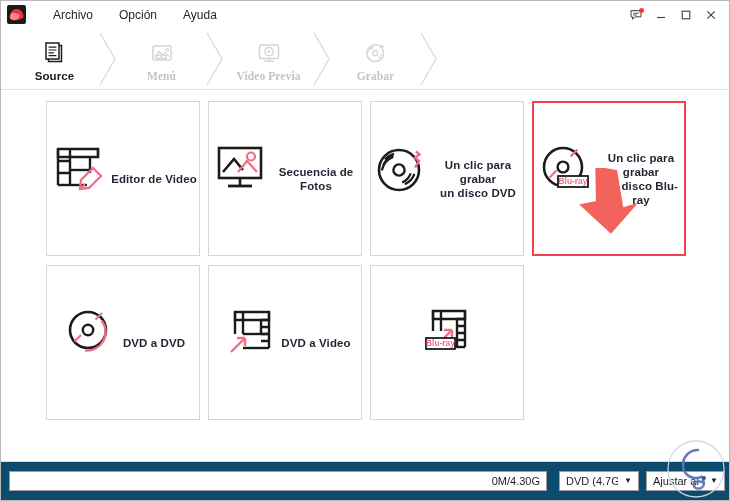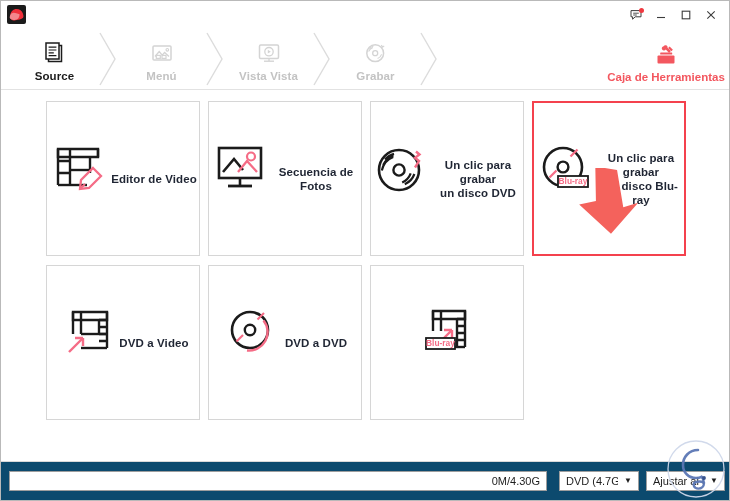--- a/index.html
+++ b/index.html
@@ -130,21 +130,21 @@
     justify-content: center;
     margin-bottom: 2px;
   }
   .step .lbl {
     font-size: 11.5px;
     font-weight: bold;
     letter-spacing: .1px;
     white-space: nowrap;
   }
   .step.active .lbl { color: #1c1c1c; }
-  .step.dim .lbl { color: #c3c3c3; }
+  .step.dim .lbl { color: #c3c3c3; font-family: Liberation Serif, serif; }
   .step.active .ico { color: #1c1c1c; }
   .step.dim .ico { color: #d4d4d4; }
   .chev {
     width: 30px;
     display: flex;
     align-items: center;
     justify-content: center;
     color: #dcdcdc;
   }
   .toolbox {
@@ -290,20 +290,25 @@
 </head>
 <body>
 
 <div id="app">
 
   <div class="titlebar">
     <div class="app-logo">
       <div class="sw1"></div>
         <div class="sw2"></div>
     </div>
+    <div class="menu">
+      <div class="menu-item">Archivo</div>
+      <div class="menu-item">Opción</div>
+      <div class="menu-item">Ayuda</div>
+    </div>
     <div class="win-controls">
       <div class="wc">
         <svg width="12" height="12" viewBox="0 0 12 12">
           <path d="M1 1.6h10v6.2H5.2L2.6 10.2V7.8H1z" fill="none" stroke="#3c3c3c" stroke-width="1"></path>
           <path d="M3.2 4.2h5.6M3.2 6h3.6" stroke="#3c3c3c" stroke-width="0.9"></path>
         </svg>
         <span class="dot"></span>
       </div>
       <div class="wc">
         <svg width="12" height="12" viewBox="0 0 12 12">
@@ -365,21 +370,21 @@
       <div class="step dim">
         <div class="ico">
           <svg width="28" height="28" viewBox="0 0 28 28">
             <rect x="4.5" y="6" width="19" height="13.5" rx="1.2" fill="none" stroke="currentColor" stroke-width="1.5"></rect>
             <circle cx="14" cy="12.7" r="4.2" fill="none" stroke="currentColor" stroke-width="1.3"></circle>
             <path d="M12.8 10.8l3 1.9-3 1.9z" fill="currentColor"></path>
             <path d="M9 22.2h10" stroke="currentColor" stroke-width="1.4"></path>
             <path d="M14 19.5v2.7" stroke="currentColor" stroke-width="1.4"></path>
           </svg>
         </div>
-        <div class="lbl">Vista Vista</div>
+        <div class="lbl">Video Previa</div>
       </div>
 
       <div class="chev">
         <svg width="22" height="56" viewBox="0 0 22 56">
             <path d="M3 2 L18 28 L3 54" fill="none" stroke="currentColor" stroke-width="1.4"></path>
           </svg>
       </div>
 
       <div class="step dim">
         <div class="ico">
@@ -395,31 +400,20 @@
         <div class="lbl">Grabar</div>
       </div>
 
       <div class="chev">
         <svg width="22" height="56" viewBox="0 0 22 56">
             <path d="M3 2 L18 28 L3 54" fill="none" stroke="currentColor" stroke-width="1.4"></path>
           </svg>
       </div>
     </div>
 
-    <div class="toolbox">
-      <div class="ico">
-        <svg width="28" height="26" viewBox="0 0 28 26">
-          <rect x="5.5" y="14.5" width="17" height="8" rx="1" fill="#f3575f"></rect>
-          <path d="M11.6 5.2a2.2 2.2 0 1 0 2.2 3.4l3.3 3.3 1.8-1.8-3.3-3.3A2.2 2.2 0 0 0 11.6 5.2z" fill="#f3575f"></path>
-          <path d="M17.6 5.4l3.3 3.3-1.5 1.5-3.3-3.3z" fill="#f3575f"></path>
-          <rect x="8.2" y="11.4" width="12" height="2.1" rx=".6" fill="#f3575f"></rect>
-        </svg>
-      </div>
-      <div class="lbl">Caja de Herramientas</div>
-    </div>
   </div>
 
   <div class="content">
     <div class="grid">
 
       <div class="card">
         <div class="cardicon">
           <svg width="62" height="58" viewBox="0 0 62 58">
             <path d="M9 8h40v8H9z" fill="none" stroke="#1b1b1b" stroke-width="2.4"></path>
             <path d="M9 8v36" stroke="#1b1b1b" stroke-width="2.4"></path>
@@ -478,46 +472,46 @@
             <text x="39" y="43.4" font-family="Liberation Sans, sans-serif" font-size="8.4" font-weight="bold" fill="#f56c86" text-anchor="middle">Blu-ray</text>
           </svg>
         </div>
         <div class="cardlabel">Un clic para grabar
 un disco Blu-ray</div>
       </div>
 
       <div class="card">
         <div class="cardicon">
           <svg width="62" height="58" viewBox="0 0 62 58">
+            <circle cx="27" cy="25" r="18" fill="none" stroke="#1b1b1b" stroke-width="2.6"></circle>
+            <circle cx="27" cy="25" r="5.2" fill="none" stroke="#1b1b1b" stroke-width="2.4"></circle>
+            <path d="M34.5 14.5l6.5-6.5" stroke="#f56c86" stroke-width="2.2"></path>
+            <path d="M13.5 36.5l6.5-6.5" stroke="#f56c86" stroke-width="2.2"></path>
+            <path d="M40.5 15.5a18.5 18.5 0 0 1 -16.5 30" fill="none" stroke="#f56c86" stroke-width="2.4"></path>
+          </svg>
+        </div>
+        <div class="cardlabel">DVD a DVD</div>
+      </div>
+
+      <div class="card">
+        <div class="cardicon">
+          <svg width="62" height="58" viewBox="0 0 62 58">
             <path d="M16 7h34v8H16z" fill="none" stroke="#1b1b1b" stroke-width="2.4"></path>
             <path d="M16 7v22" stroke="#1b1b1b" stroke-width="2.4"></path>
             <path d="M24 7v22" stroke="#1b1b1b" stroke-width="2.4"></path>
             <path d="M24 29h26" stroke="#1b1b1b" stroke-width="2.4"></path>
             <path d="M50 7v36" stroke="#1b1b1b" stroke-width="2.4"></path>
             <path d="M24 43h26" stroke="#1b1b1b" stroke-width="2.4"></path>
             <path d="M42 15v14" stroke="#1b1b1b" stroke-width="2.4"></path>
             <path d="M42 15h8M42 22h8M42 29h8M42 36h8" stroke="#1b1b1b" stroke-width="2.4"></path>
             <path d="M12 47l14-14" stroke="#f56c86" stroke-width="2.4"></path>
             <path d="M26 33h-8M26 33v8" fill="none" stroke="#f56c86" stroke-width="2.4"></path>
           </svg>
         </div>
         <div class="cardlabel">DVD a Video</div>
-      </div>
-
-      <div class="card">
-        <div class="cardicon">
-          <svg width="62" height="58" viewBox="0 0 62 58">
-            <circle cx="27" cy="25" r="18" fill="none" stroke="#1b1b1b" stroke-width="2.6"></circle>
-            <circle cx="27" cy="25" r="5.2" fill="none" stroke="#1b1b1b" stroke-width="2.4"></circle>
-            <path d="M34.5 14.5l6.5-6.5" stroke="#f56c86" stroke-width="2.2"></path>
-            <path d="M13.5 36.5l6.5-6.5" stroke="#f56c86" stroke-width="2.2"></path>
-            <path d="M40.5 15.5a18.5 18.5 0 0 1 -16.5 30" fill="none" stroke="#f56c86" stroke-width="2.4"></path>
-          </svg>
-        </div>
-        <div class="cardlabel">DVD a DVD</div>
       </div>
 
       <div class="card">
         <div class="cardicon">
           <svg width="64" height="58" viewBox="0 0 64 58">
             <path d="M18 6h32v8H18z" fill="none" stroke="#1b1b1b" stroke-width="2.4"></path>
             <path d="M18 6v20" stroke="#1b1b1b" stroke-width="2.4"></path>
             <path d="M26 6v20" stroke="#1b1b1b" stroke-width="2.4"></path>
             <path d="M50 6v36" stroke="#1b1b1b" stroke-width="2.4"></path>
             <path d="M28 42h22" stroke="#1b1b1b" stroke-width="2.4"></path>

